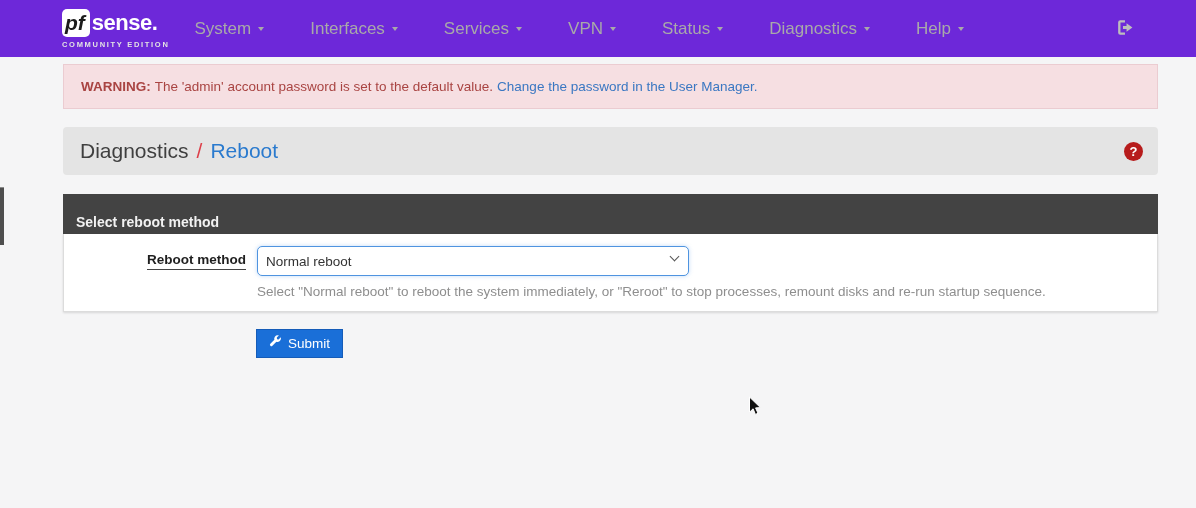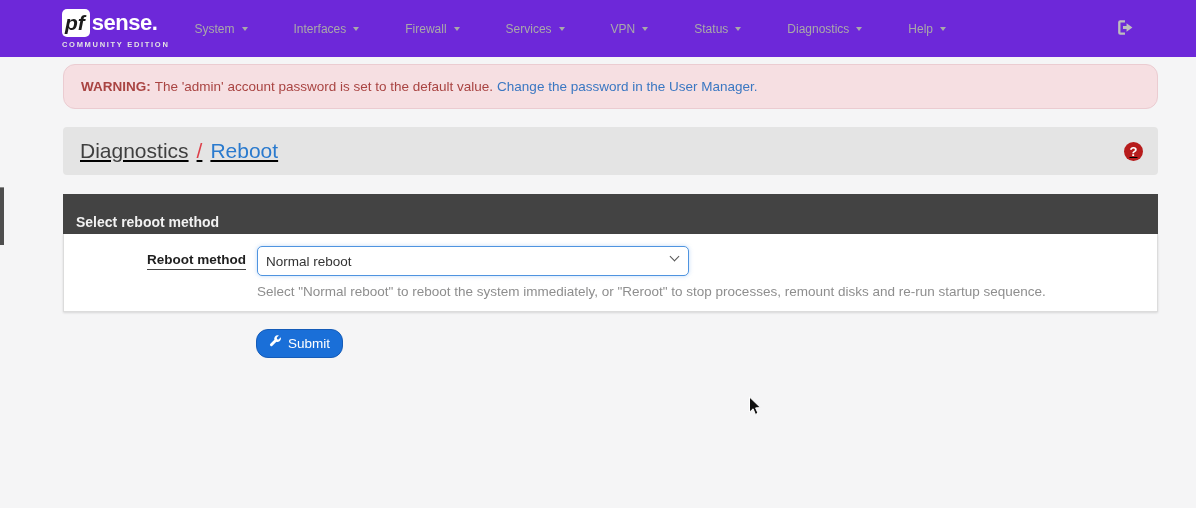--- a/index.html
+++ b/index.html
@@ -30,55 +30,55 @@
   .logo-name {
     color: #fff; font-weight: bold; font-size: 22px;
     letter-spacing: -0.5px; margin-left: 2px; line-height: 1;
   }
   .logo-sub {
     color: #e3e3e3; font-size: 7.5px; letter-spacing: 1.7px;
     margin-top: 3px; font-weight: bold; white-space: nowrap;
   }
   .nav-menu { display: flex; list-style: none; margin-left: 2px; }
   .nav-item {
-    color: #a9a9a9; font-size: 12px; padding: 10px 23px;
+    color: #a9a9a9; font-size: 17px; padding: 10px 23px;
     cursor: pointer; display: flex; align-items: center; white-space: nowrap;
   }
   .caret {
     display: inline-block; margin-left: 7px;
     border-left: 3.5px solid transparent; border-right: 3.5px solid transparent;
     border-top: 4px solid #a9a9a9;
   }
   .logout-btn { margin-left: auto; background: none; border: none; cursor: pointer; display: flex; }
 
   
   .container { width: 1095px; margin-left: 63px; }
 
   
   .alert {
     margin-top: 7px;
     background: #f6dfe2;
     border: 1px solid #ebccd1;
-    border-radius: 12px;
+    border-radius: 0;
     padding: 14px 17px;
     font-size: 13.5px;
     color: var(--danger, #a94442);
   }
   .alert strong { margin-right: 4px; }
   .alert .warn-text { margin-right: 4px; }
   .alert a { color: var(--link, #3a77c2); text-decoration: none; cursor: pointer; }
 
   
   .titlebar {
     margin-top: 18px;
     background: #e4e4e4;
     border-radius: 4px;
     height: 48px;
     padding: 0 15px 0 17px;
-    display: flex; align-items: center; justify-content: space-between; text-decoration: underline;
+    display: flex; align-items: center; justify-content: space-between;
   }
   .titlebar h1 { font-size: 21px; font-weight: 400; color: #3f3f3f; }
   .crumb-sep { color: #dd3f49; margin: 0 8px; }
   .crumb-page { color: #2a7ace; }
   .help-circle {
     width: 19px; height: 19px; border-radius: 50%;
     background: var(--help, #b71c1c); color: #fff;
     font-size: 13px; font-weight: bold; line-height: 19px;
     text-align: center; border: none; cursor: pointer; padding: 0;
   }
@@ -117,21 +117,21 @@
     width: 7px; height: 7px;
     border-right: 1.6px solid #555; border-bottom: 1.6px solid #555;
     transform: rotate(45deg); pointer-events: none;
   }
   .help-text { margin-top: 8px; color: #8e8e8e; font-size: 13.5px; }
 
   
   .submit-row { margin-top: 17px; padding-left: 193px; }
   .btn-primary {
     background: var(--primary, #1a6fd8);
-    color: #fff; border: 1px solid #155cb8; border-radius: 12px;
+    color: #fff; border: 1px solid #155cb8; border-radius: 0;
     padding: 5px 12px 6px; font-size: 13.5px;
     font-family: "Liberation Sans", sans-serif;
     display: inline-flex; align-items: center; gap: 6px; cursor: pointer;
   }
 
   
   .left-strip {
     position: absolute; left: 0; top: 187px;
     width: 4px; height: 58px;
     background: #4e4e4e; border-top: 1px solid #8a8a8a;
@@ -149,24 +149,20 @@
     </span>
     <span class="logo-sub">COMMUNITY EDITION</span>
   </a>
   <ul class="nav-menu">
     <li class="nav-item">
         <span>System</span>
         <i class="caret"></i>
       </li>
     <li class="nav-item">
         <span>Interfaces</span>
-        <i class="caret"></i>
-      </li>
-    <li class="nav-item">
-        <span>Firewall</span>
         <i class="caret"></i>
       </li>
     <li class="nav-item">
         <span>Services</span>
         <i class="caret"></i>
       </li>
     <li class="nav-item">
         <span>VPN</span>
         <i class="caret"></i>
       </li>

